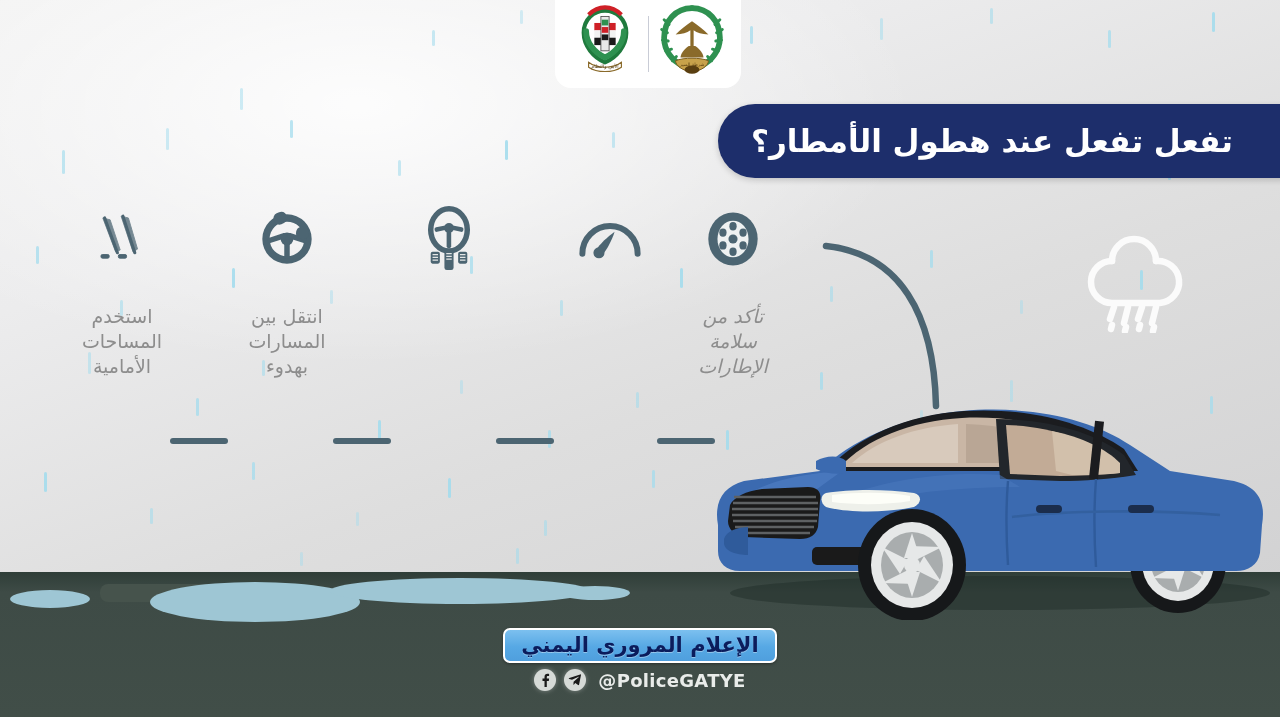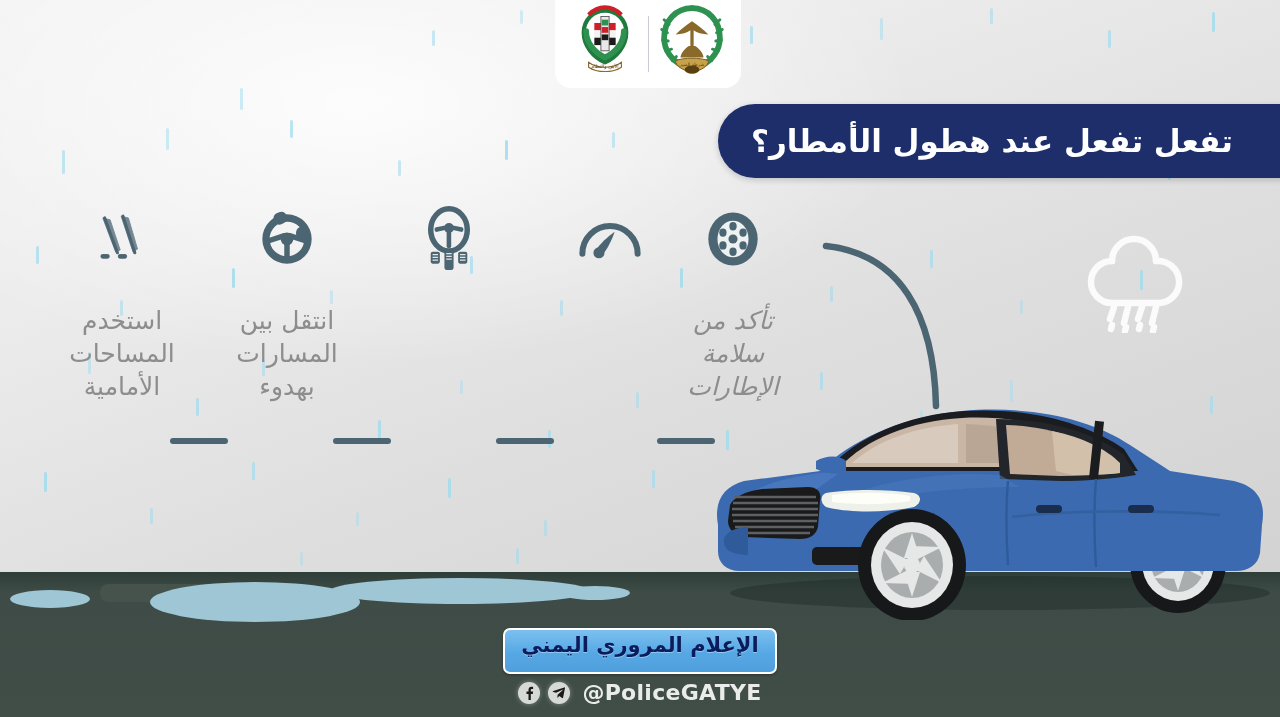--- a/index.html
+++ b/index.html
@@ -53,21 +53,21 @@
     color:#fff;font-size:31px;font-weight:bold;
     direction:rtl;letter-spacing:.4px;white-space:nowrap;
     padding-right:52px;
   }
 
   
   .steps{position:absolute;left:0;top:198px;width:880px;height:210px;}
   .step{position:absolute;width:146px;text-align:center;}
   .step-icon{height:82px;display:flex;align-items:center;justify-content:center;}
   .step-label{
-    margin-top:24px;color:#8d8d8d;font-size:25px;line-height:1.32;
+    margin-top:24px;color:#8d8d8d;font-size:19px;line-height:1.32;
     direction:rtl;font-weight:500;
   }
   .connector{
     position:absolute;top:240px;height:6px;width:58px;
     background:#4c6572;border-radius:3px;
   }
 
   
   .cloud-icon{position:absolute;left:1068px;top:215px;}
 
@@ -78,35 +78,35 @@
   .car{position:absolute;left:700px;top:375px;}
 
   
   .footer{
     position:absolute;left:0;top:628px;width:1280px;
     display:flex;flex-direction:column;align-items:center;gap:6px;
   }
   .brand-badge{
     background:linear-gradient(180deg,#7cc0ef 0%,#56a8e4 55%,#4f9fdd 100%);
     border:2px solid #ffffff;border-radius:7px;
-    padding:3px 16px 15px 16px;
+    padding:3px 16px 4px 16px;
     box-shadow:0 1px 3px rgba(0,0,0,.35);
   }
   .brand-badge span{
     color:#0b1c5c;font-size:21px;font-weight:bold;direction:rtl;
     text-shadow:0 1px 0 rgba(255,255,255,.35);white-space:nowrap;
   }
   .social-row{display:flex;align-items:center;gap:8px;}
   .social-icon{
     width:22px;height:22px;border-radius:50%;
     background:#d6dad7;display:flex;align-items:center;justify-content:center;
     box-shadow:0 0 5px rgba(255,255,255,.35);
   }
   .handle{
-    color:#e9ecea;font-size:22px;font-weight:bold;margin-left:4px;
+    color:#e9ecea;font-size:18px;font-weight:bold;margin-left:4px;
     letter-spacing:.3px;
   }
 </style>
 </head>
 <body>
 
 <div class="stage">
 
   <div class="sky"></div>
   <div class="sky-sheen"></div>

